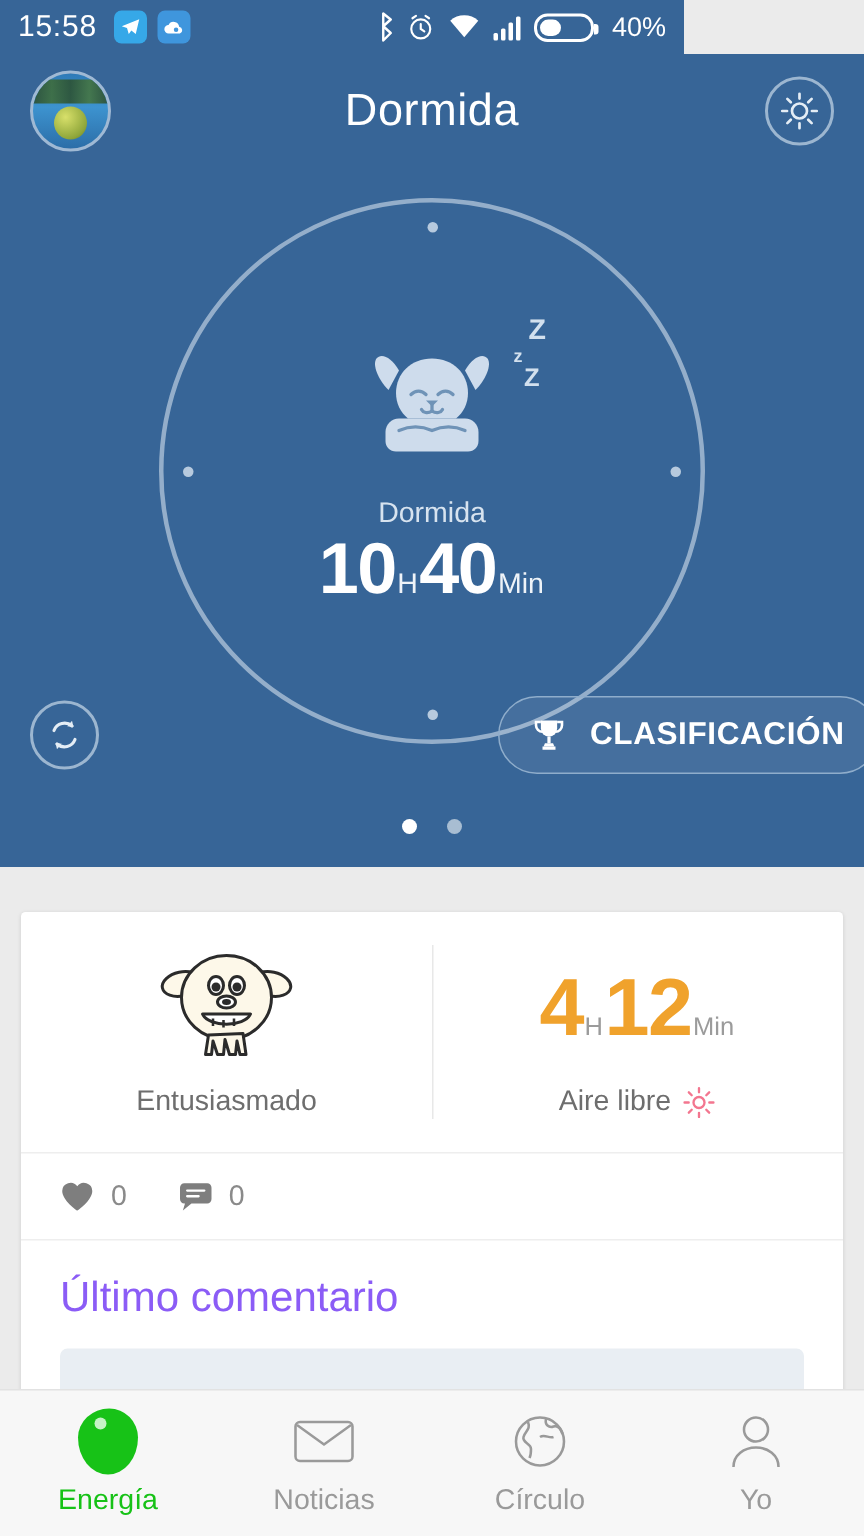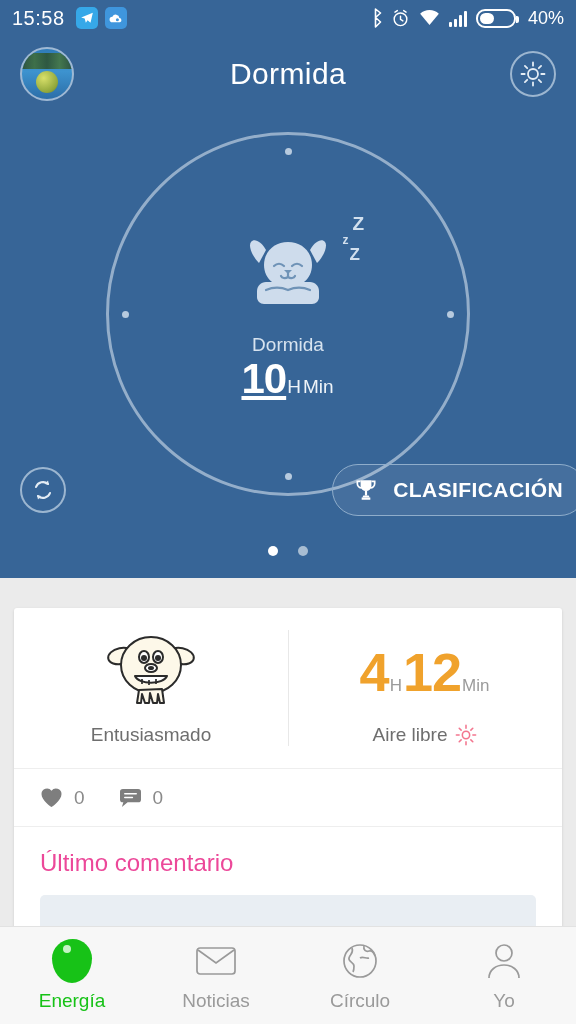--- a/index.html
+++ b/index.html
@@ -6,21 +6,21 @@
   html,body { width:576px; height:1024px; }
   body {
     font-family:"Liberation Sans", sans-serif;
     background:#ebebeb;
     overflow:hidden;
     position:relative;
   }
 
   
   .statusbar{
-    position:absolute; top:0; left:0; width:576px; height:36px;
+    position:absolute; top:0; left:0; width:456px; height:36px;
     background:#376597; display:flex; align-items:center;
     padding:0 12px; color:#ffffff;
   }
   .sb-time{ font-size:20px; letter-spacing:.5px; }
   .sb-left-icons{ display:flex; align-items:center; gap:7px; margin-left:11px; }
   .sb-badge{
     width:22px; height:22px; border-radius:5px; background:#36a8e8;
     display:flex; align-items:center; justify-content:center;
   }
   .sb-badge.cloud{ background:#3f96dd; }
@@ -107,21 +107,21 @@
   }
   .zzz span{ display:block; }
   .zzz .z1{ font-size:19px; margin-left:16px; }
   .zzz .z2{ font-size:12px; margin-left:6px; margin-top:1px; }
   .zzz .z3{ font-size:17px; margin-left:13px; margin-top:0px; }
   .state-label{ font-size:19px; color:#d7e3ef; margin-top:4px; }
   .big-value{
     display:flex; align-items:baseline; justify-content:center;
     margin-top:2px; color:#ffffff;
   }
-  .big-value .num{ font-size:42px; font-weight:700; line-height:1; letter-spacing:-1px;text-decoration:underline; }
+  .big-value .num{ font-size:48px; font-weight:700; line-height:1; letter-spacing:-1px; }
   .big-value .unit{ font-size:19px; font-weight:400; margin:0 1px; color:#eef3f8; }
   .deep-sleep{ font-size:19px; color:#e4ecf4; margin-top:8px; }
 
   
   .sync-btn{
     position:absolute; left:20px; bottom:65px;
     width:46px; height:46px; border-radius:50%;
     border:2px solid #9cb6d0; display:flex; align-items:center; justify-content:center;
   }
   .rank-pill{
@@ -168,21 +168,21 @@
     margin-top:10px;
   }
 
   .social{
     display:flex; align-items:center; gap:34px;
     height:58px; padding:0 26px; border-top:1px solid #eeeeee;
   }
   .social .item{ display:flex; align-items:center; gap:11px; color:#8a8a8a; font-size:19px; }
 
   .comments{ border-top:1px solid #eeeeee; padding:22px 26px 0 26px; }
-  .comments .label{ font-size:24px; color:#ec4899; }
+  .comments .label{ font-size:28px; color:#8b5cf6; }
   .comment-input{
     margin-top:18px; height:60px;
     background:#e9eef3; border-radius:5px;
   }
 
   
   .bottomnav{
     position:absolute; bottom:0; left:0; width:576px; height:98px;
     background:#f7f7f7; border-top:1px solid #e2e2e2;
     display:flex; align-items:center;
@@ -294,20 +294,21 @@
           <span class="z2">z</span>
           <span class="z3">Z</span>
         </div>
       </div>
 
       <div class="state-label">Dormida</div>
 
       <div class="big-value">
         <span class="num">10</span>
         <span class="unit">H</span>
+        <span class="num">40</span>
         <span class="unit">Min</span>
       </div>
 
     </div>
   </div>
 
   <div class="sync-btn">
     <svg width="28" height="28" viewBox="0 0 28 28">
       <g fill="none" stroke="#e4edf5" stroke-width="2.1" stroke-linecap="round">
         <path d="M7 11a7.5 7.5 0 0 1 12-3"></path>

